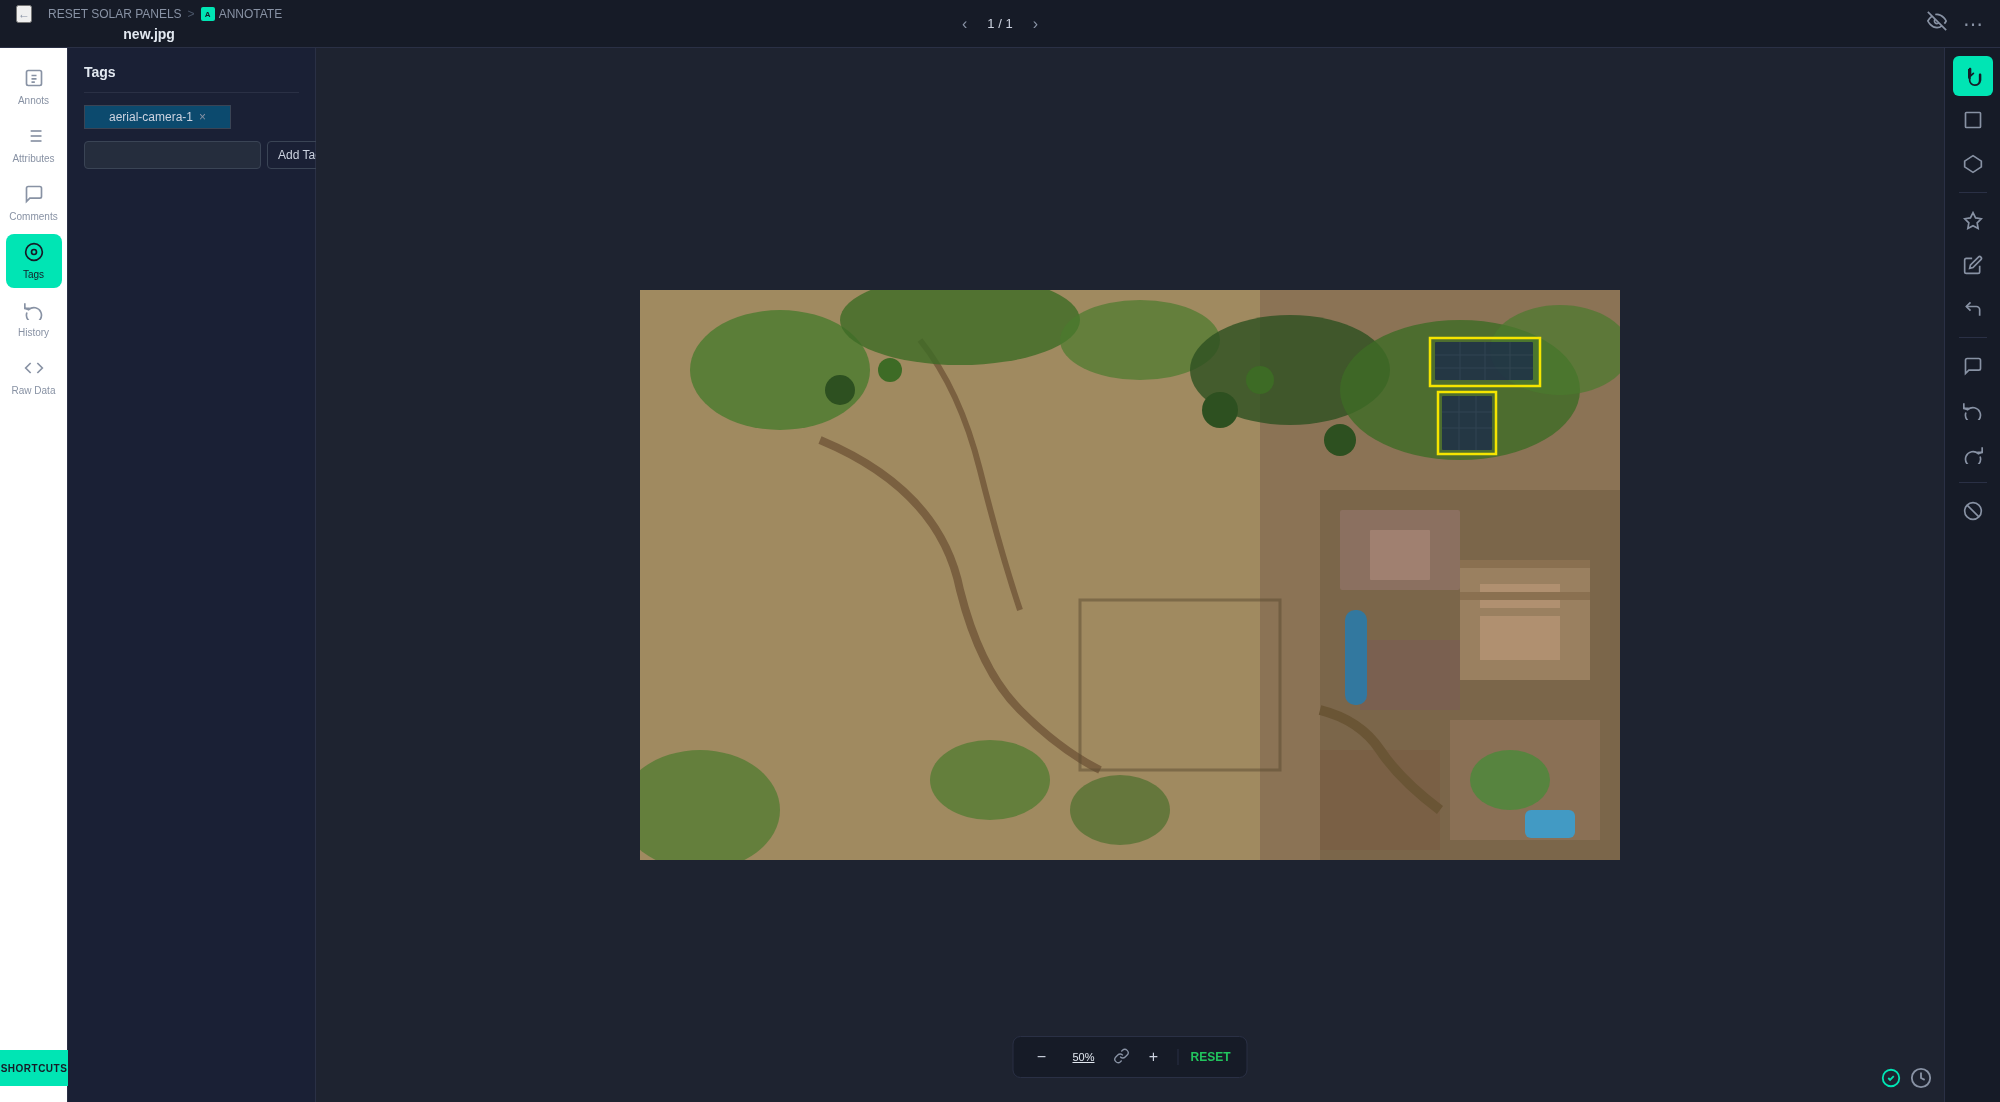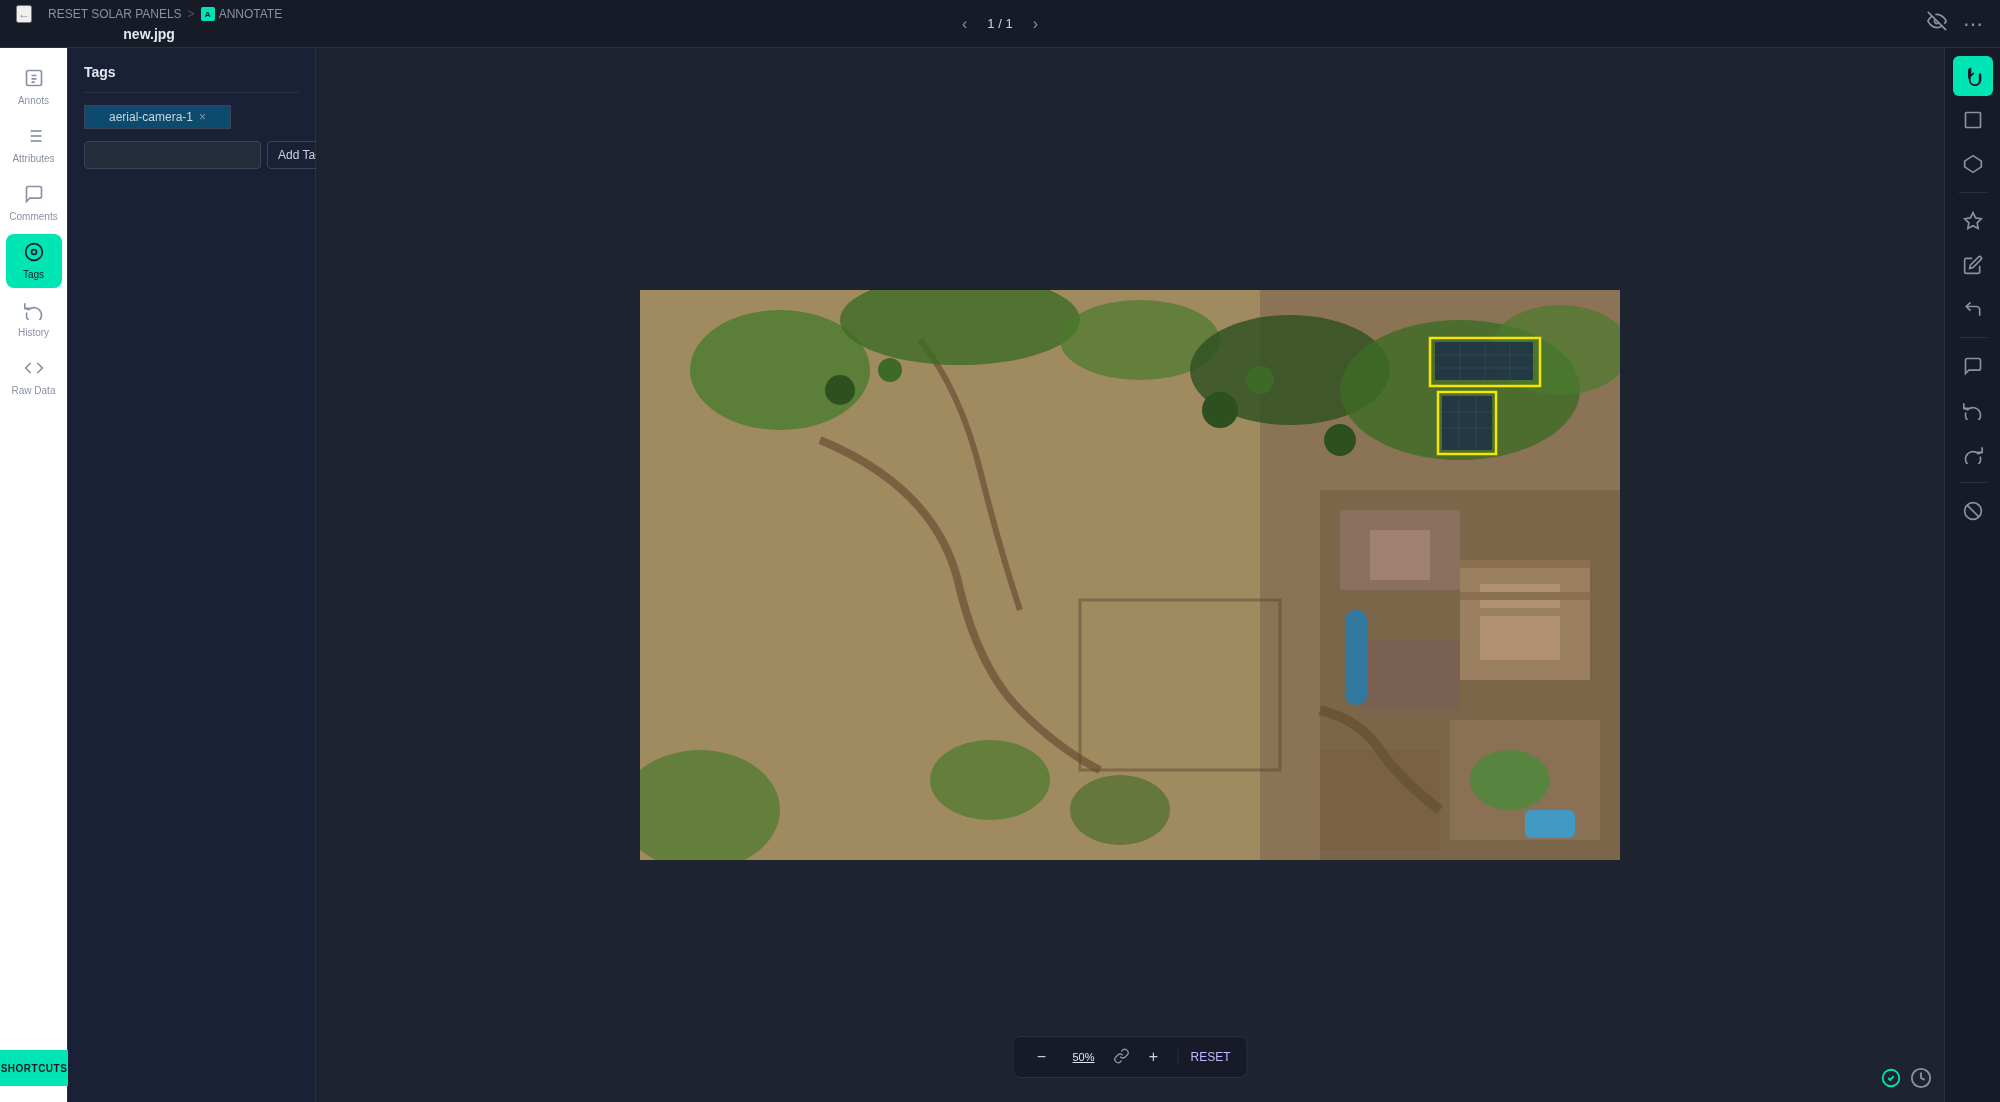--- a/index.html
+++ b/index.html
@@ -290,24 +290,24 @@
       font-size: 14px;
     }
     .zoom-divider {
       width: 1px;
       height: 16px;
       background: #2a3045;
     }
     .zoom-reset-btn {
       background: none;
       border: none;
-      color: #c4b5fd;
+      color: #22c55e;
       font-size: 12px;
       cursor: pointer;
-      font-weight: 400;
+      font-weight: 700;
     }
 
     
     .right-toolbar {
       width: 56px;
       background: #161b27;
       border-left: 1px solid #2a3045;
       display: flex;
       flex-direction: column;
       align-items: center;

